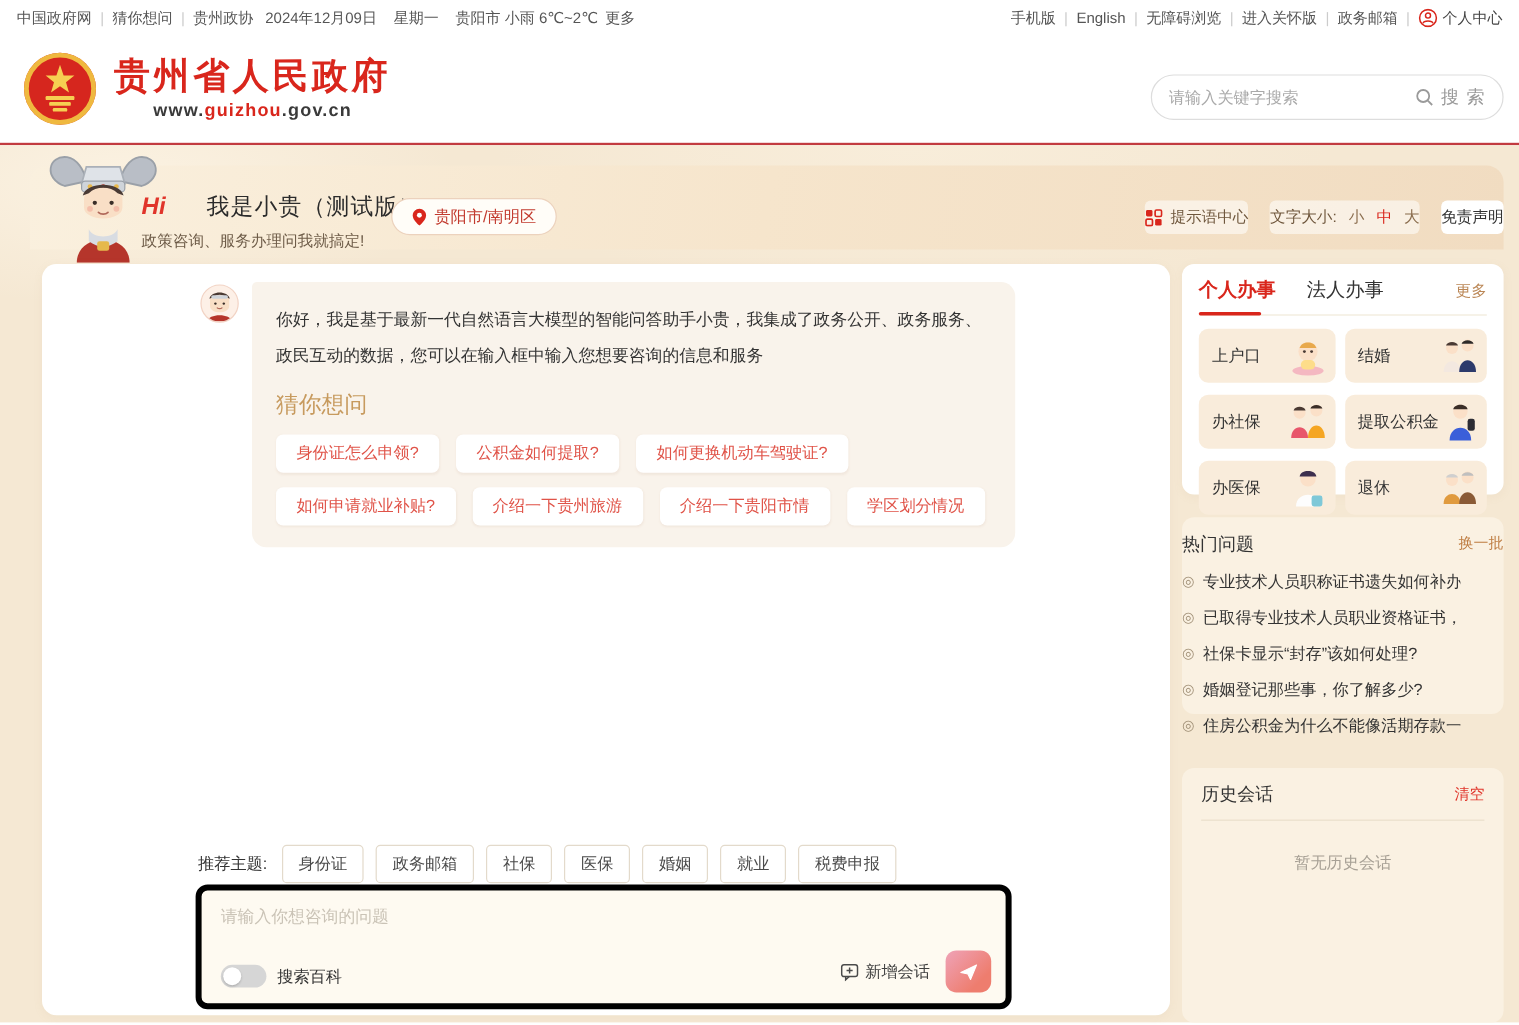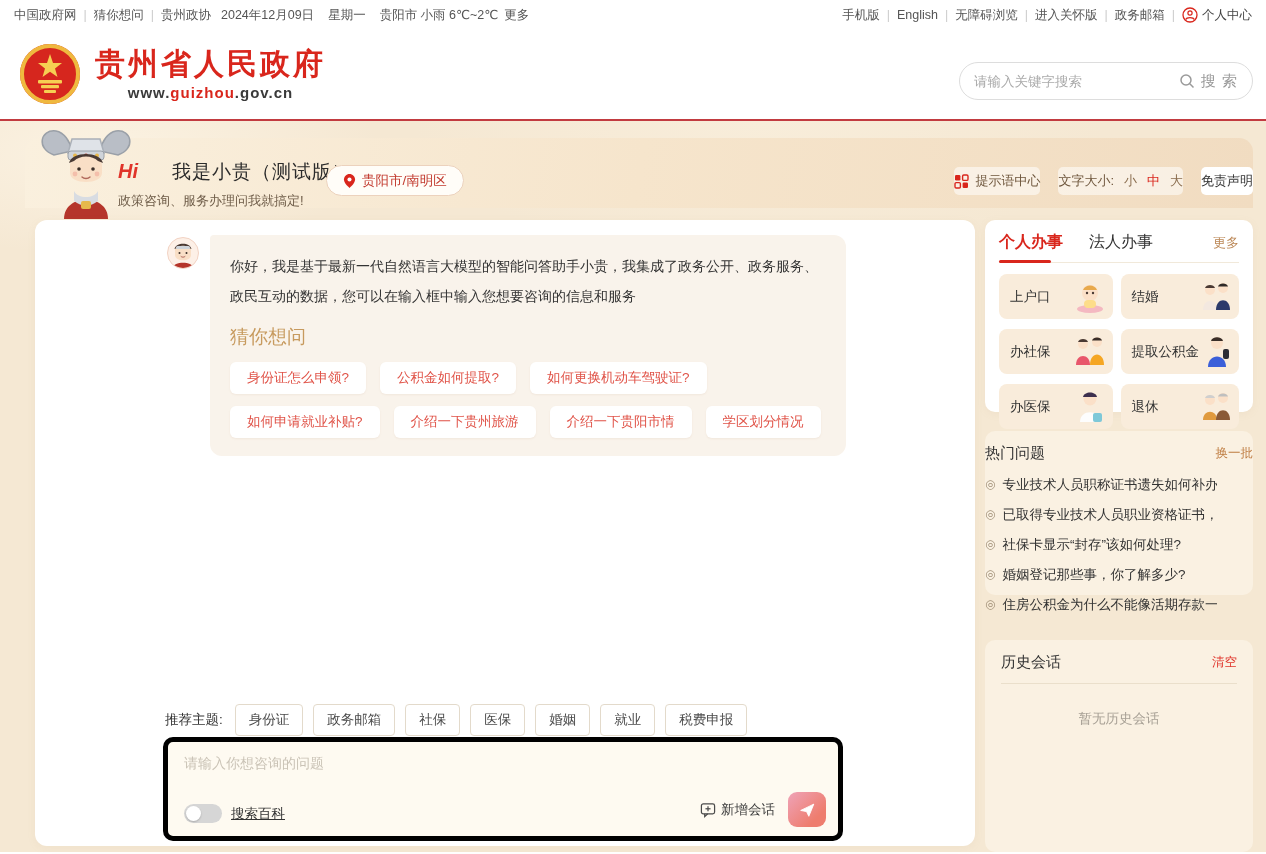--- a/index.html
+++ b/index.html
@@ -83,21 +83,21 @@
   .input-box { position:absolute; left:128px; top:517px; width:680px; height:104px;
                background:#fefaf1; border:5px solid #000000; border-radius:10px; }
   .input-box textarea { position:absolute; left:16px; top:13px; width:560px; height:40px; border:none;
                outline:none; resize:none; background:transparent; font-size:14px; color:#6e6658;
                font-family:inherit; }
   .input-box textarea::placeholder { color:#cac3b6; }
   .wiki-row { position:absolute; left:16px; bottom:13px; display:flex; align-items:center; gap:9px; }
   .toggle { width:38px; height:19px; border-radius:10px; background:#d6d6d6; position:relative; cursor:pointer; }
   .toggle-knob { position:absolute; left:2px; top:2px; width:15px; height:15px; border-radius:50%;
                  background:#fff; box-shadow:0 1px 2px rgba(0,0,0,.2); }
-  .wiki-label { font-size:13.5px; color:#333;text-decoration:underline; }
+  .wiki-label { font-size:13.5px; color:#333; }
   .send-row { position:absolute; right:12px; bottom:9px; display:flex; align-items:center; gap:13px; }
   .new-session { display:flex; align-items:center; gap:5px; font-size:13.5px; color:#3f3f3f; cursor:pointer; }
   .send-btn { width:38px; height:35px; border-radius:9px; border:none; cursor:pointer;
               background:linear-gradient(135deg,#efa3b8 0%,#ee7d6e 75%);
               display:flex; align-items:center; justify-content:center; }
 
   
   .side-card { position:absolute; left:985px; width:268px; border-radius:10px; }
   .card-services { top:99px; height:192px; background:#fff; padding:12px 14px 10px;
                    box-shadow:0 2px 8px rgba(180,150,110,.08); }

